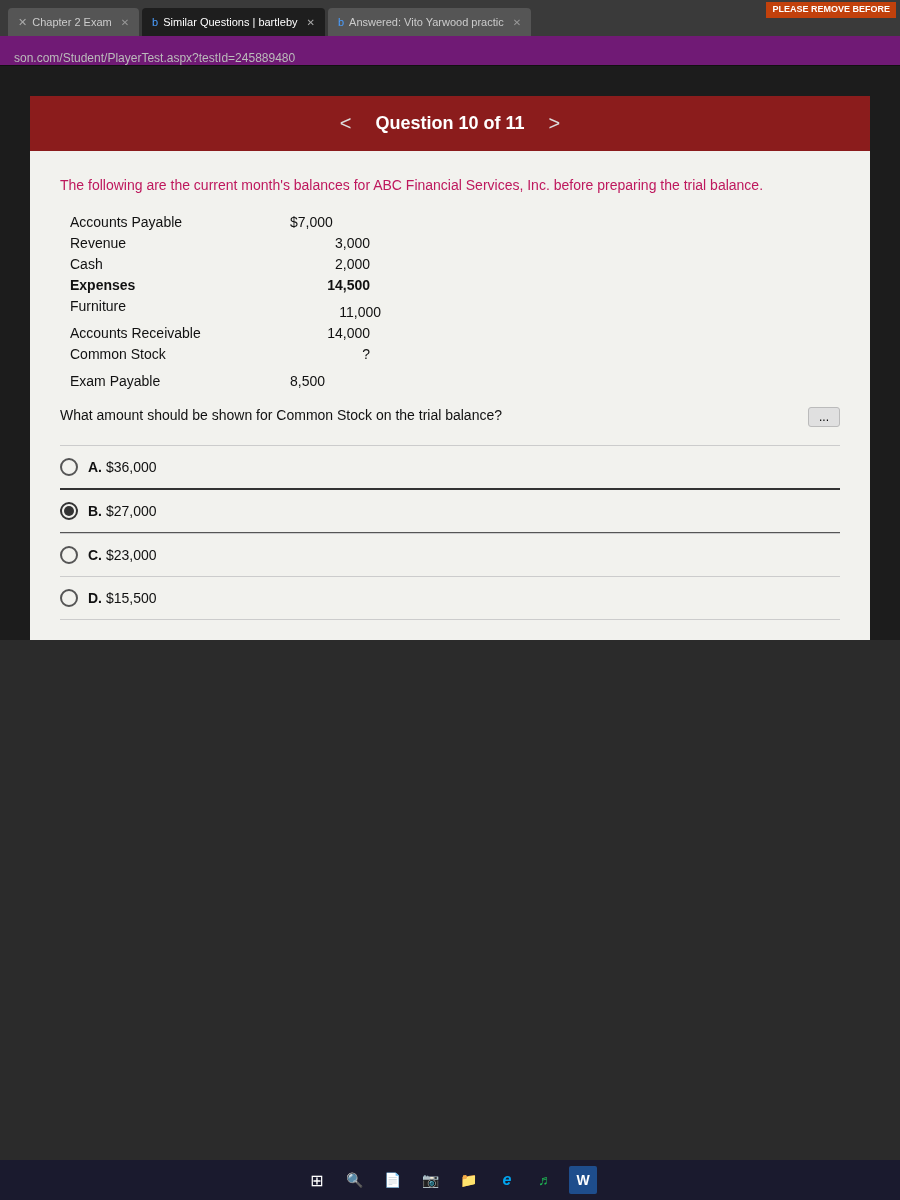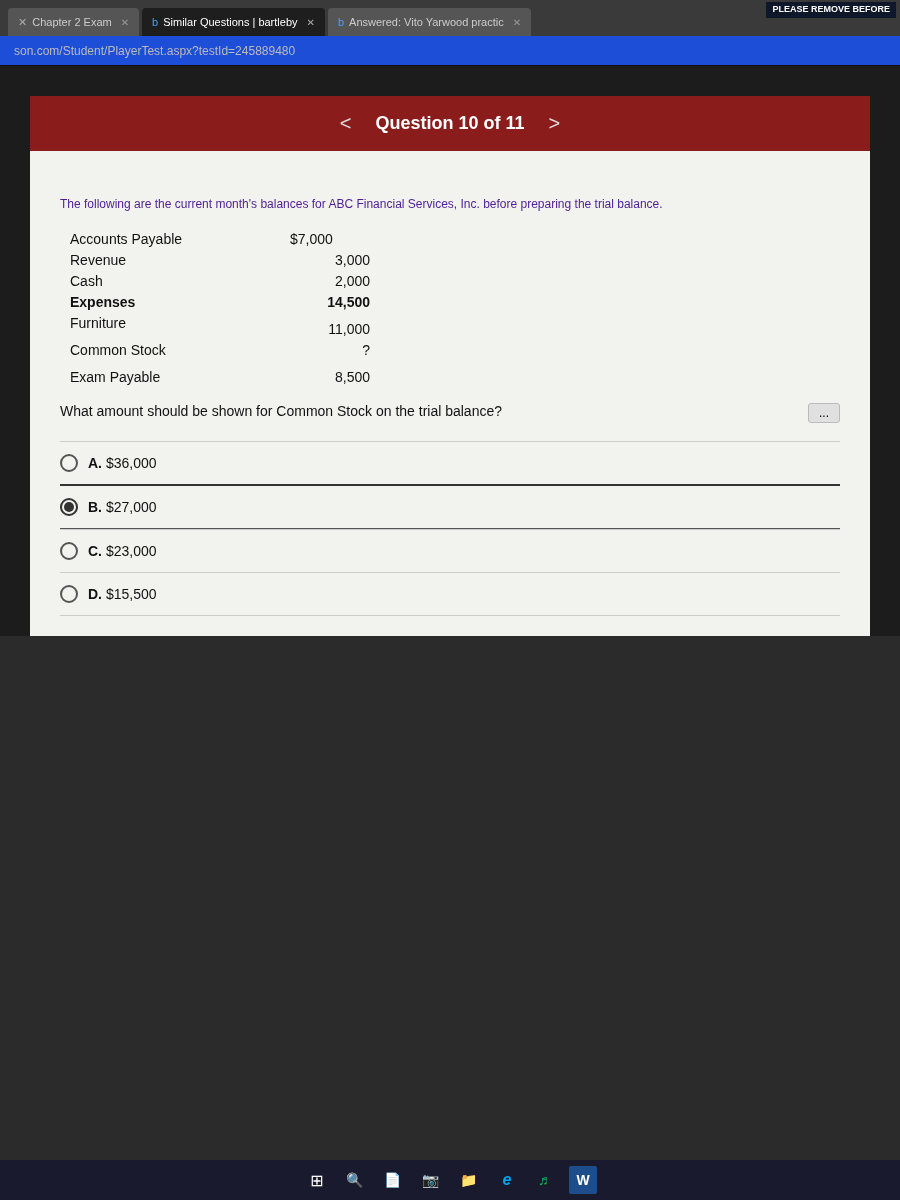--- a/index.html
+++ b/index.html
@@ -16,21 +16,21 @@
       margin-bottom: 4px;
       font-size: 14px;
       color: #111;
     }
   </style>
 </head>
 <body>
 
 <div style="background:#3a3a3a; height:36px; display:flex; align-items:flex-end; padding:0 8px; gap:3px; position:relative;">
 
-  <div style="position:absolute; top:2px; right:4px; background:#0f172a; color:white; font-size:9px; font-weight:bold; padding:2px 6px; z-index:200; line-height:1.3;">
+  <div style="position:absolute; top:2px; right:4px; background:#c2410c; color:white; font-size:9px; font-weight:bold; padding:2px 6px; z-index:200; line-height:1.3;">
     <span>PLEASE REMOVE BEFORE</span>
   </div>
 
   <div style="background:#555; color:#ccc; padding:4px 10px; border-radius:4px 4px 0 0; font-size:11px; display:flex; align-items:center; gap:5px; height:28px;">
     <span style="font-size:11px; color:#aaa;">✕</span>
     <span>Chapter 2 Exam</span>
     <span style="font-size:10px; color:#999; margin-left:4px;">✕</span>
   </div>
 
   <div style="background:#1e1e1e; color:#fff; padding:4px 10px; border-radius:4px 4px 0 0; font-size:11px; display:flex; align-items:center; gap:5px; height:28px;">
@@ -39,67 +39,71 @@
     <span style="font-size:10px; color:#aaa; margin-left:4px;">✕</span>
   </div>
 
   <div style="background:#555; color:#ccc; padding:4px 10px; border-radius:4px 4px 0 0; font-size:11px; display:flex; align-items:center; gap:5px; height:28px;">
     <span style="font-size:11px; color:#4a9eff;">b</span>
     <span>Answered: Vito Yarwood practic</span>
     <span style="font-size:10px; color:#999; margin-left:4px;">✕</span>
   </div>
 </div>
 
-<div style="background:#1d4ed8; height:30px; display:flex; align-items:center; padding:0 14px; color:#bbb; font-size:12px; border-bottom:1px solid #111;">
+<div style="background:#701a75; height:30px; display:flex; align-items:flex-end; padding:0 14px; color:#bbb; font-size:12px; border-bottom:1px solid #111;">
   <span>son.com/Student/PlayerTest.aspx?testId=245889480</span>
 </div>
 
 <div style="background:#1c1c1c; padding:30px 30px 0 30px;">
 
   <div style="background:#8b1c1c; color:white; display:flex; align-items:center; justify-content:center; padding:14px 20px; gap:16px;">
     <button style="background:none; border:none; color:#ddd; font-size:20px; cursor:pointer; padding:2px 8px;">
       <span>&lt;</span>
     </button>
     <span style="font-size:18px; font-weight:bold;">Question 10 of 11</span>
     <button style="background:none; border:none; color:#ddd; font-size:20px; cursor:pointer; padding:2px 8px;">
       <span>&gt;</span>
     </button>
   </div>
 
   <div style="background:#f2f2ee; padding:24px 30px 10px 30px;">
-    <p style="font-size:12px; color:#4c1d95; margin-bottom:18px; line-height:1.5;margin-top:20px;">The following are the current month's balances for ABC Financial Services, Inc. before preparing the trial balance.</p>
+    <p style="font-size:14px; color:#be185d; margin-bottom:18px; line-height:1.5;">The following are the current month's balances for ABC Financial Services, Inc. before preparing the trial balance.</p>
 
     <div style="margin-left:10px; margin-bottom:18px;">
       <div class="balance-row" style="display:flex; margin-bottom:5px; font-size:14px; color:#111;">
         <span style="width:220px;">Accounts Payable</span>
         <span style="width:80px; text-align:left;">$7,000</span>
       </div>
       <div style="display:flex; margin-bottom:5px; font-size:14px; color:#111;">
         <span style="width:220px;">Revenue</span>
         <span style="width:80px; text-align:right;">3,000</span>
       </div>
       <div style="display:flex; margin-bottom:5px; font-size:14px; color:#111;">
         <span style="width:220px;">Cash</span>
         <span style="width:80px; text-align:right;">2,000</span>
       </div>
       <div style="display:flex; margin-bottom:5px; font-size:14px; color:#111;font-weight:bold;">
         <span style="width:220px;">Expenses</span>
         <span style="width:80px; text-align:right;">14,500</span>
       </div>
-      <div style="display:flex; margin-bottom:5px; font-size:14px; color:#111;">
+      <div style="display:flex; margin-bottom:5px; font-size:14px; color:#111;gap:11px;">
         <span style="width:220px;">Furniture</span>
         <span style="width:80px; text-align:right;margin-top:6px;">11,000</span>
+      </div>
+      <div style="display:flex; margin-bottom:5px; font-size:14px; color:#111;">
+        <span style="width:220px;">Accounts Receivable</span>
+        <span style="width:80px; text-align:right;">14,000</span>
       </div>
       <div style="display:flex; margin-bottom:11px; font-size:14px; color:#111;">
         <span style="width:220px;">Common Stock</span>
         <span style="width:80px; text-align:right;">?</span>
       </div>
       <div style="display:flex; margin-bottom:5px; font-size:14px; color:#111;">
         <span style="width:220px;">Exam Payable</span>
-        <span style="width:80px; text-align:right;">8,500</span>
+        <span style="width:80px; ">8,500</span>
       </div>
     </div>
 
     <div style="display:flex; justify-content:space-between; align-items:flex-start; margin-bottom:8px;">
       <p style="font-size:14px; color:#111;">What amount should be shown for Common Stock on the trial balance?</p>
       <button style="background:#e0e0e0; border:1px solid #bbb; border-radius:3px; padding:2px 10px; font-size:12px; cursor:pointer; white-space:nowrap;">...</button>
     </div>
   </div>
 
   <div style="background:#f2f2ee; padding:0 30px 20px 30px;">

